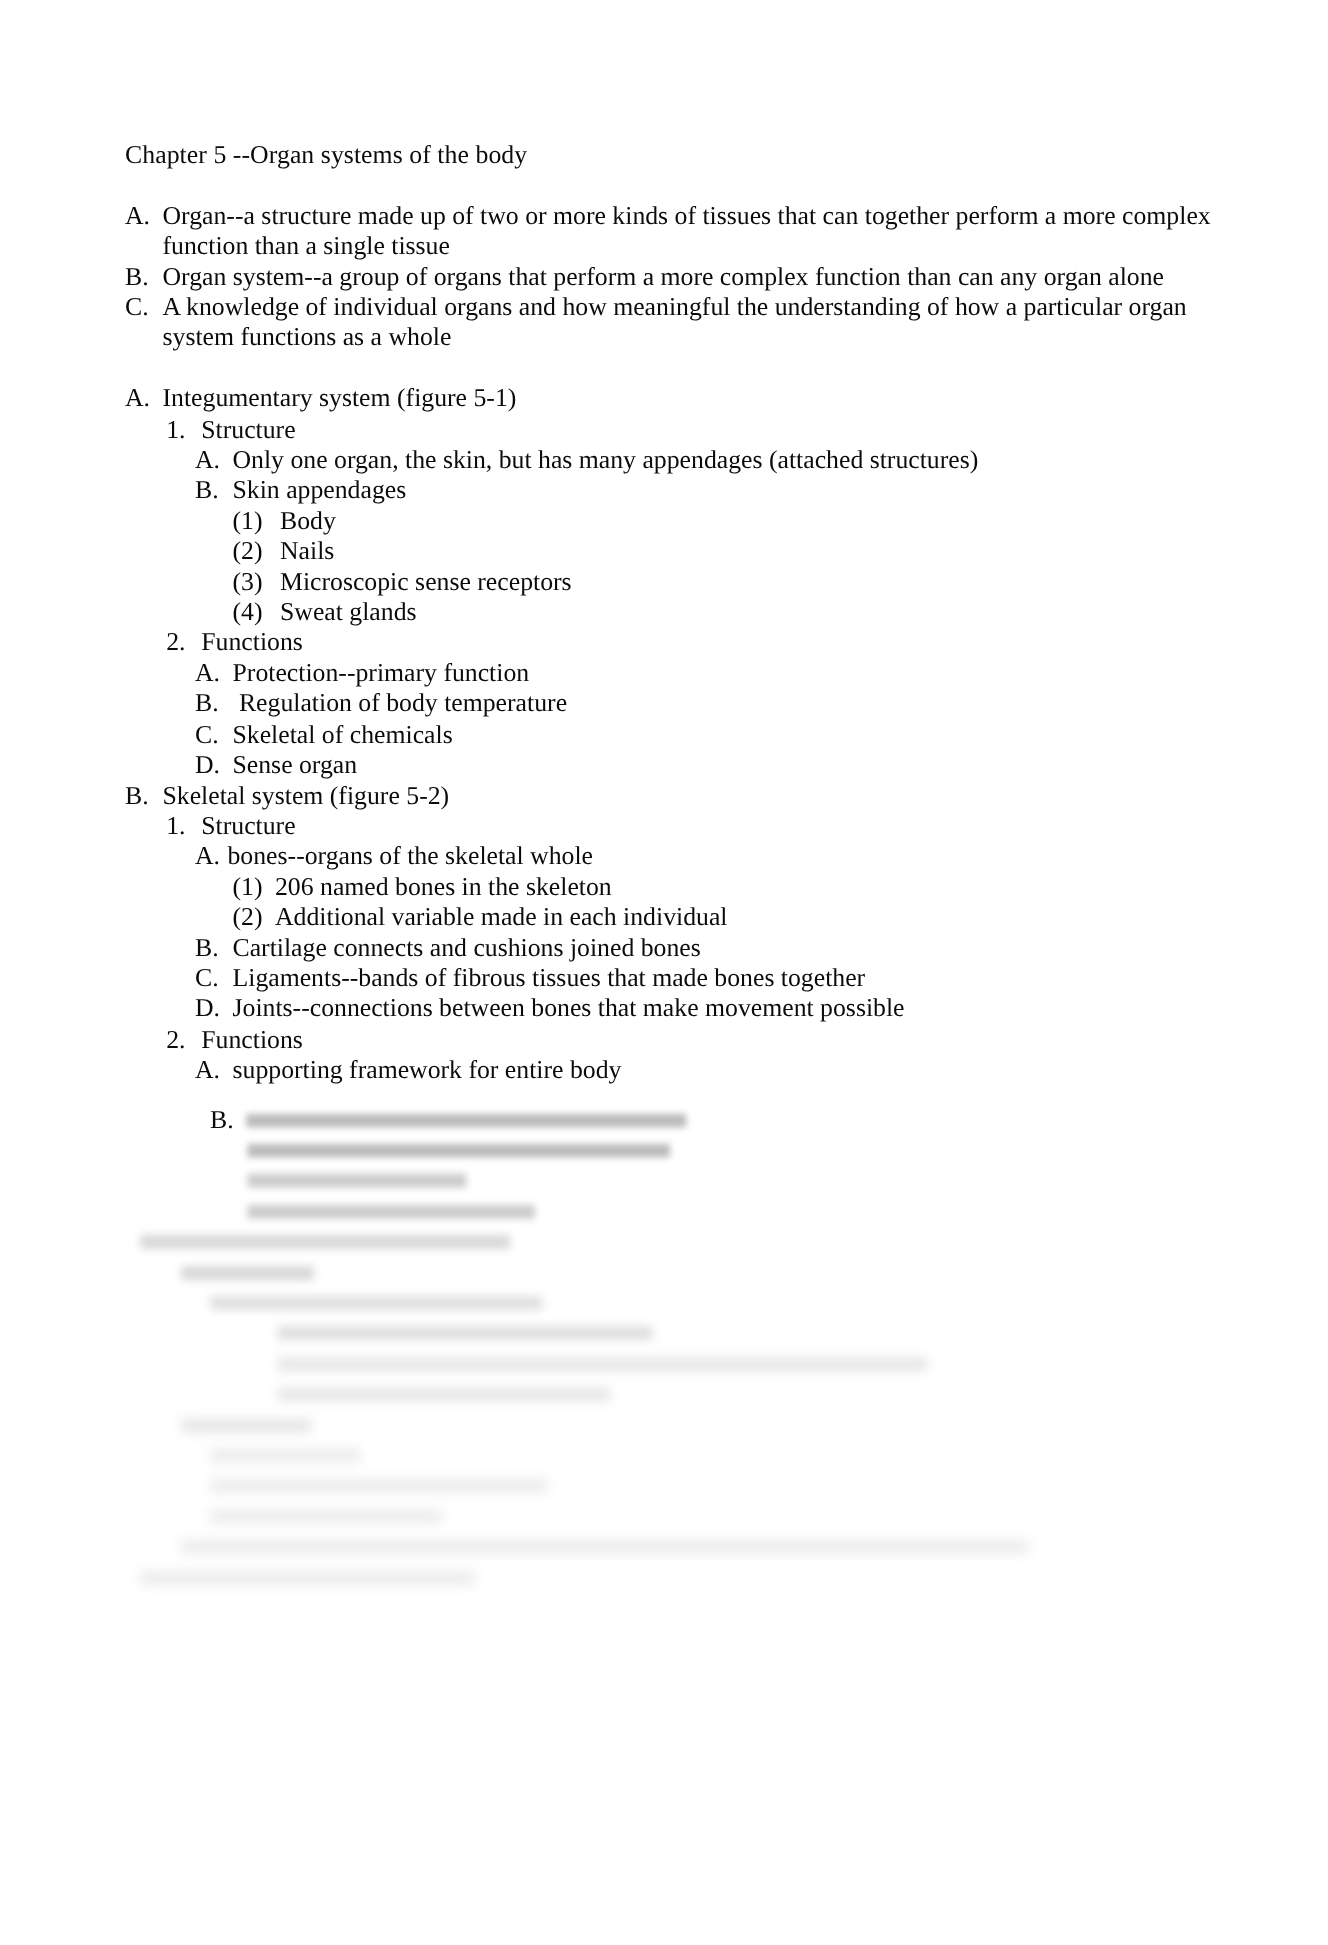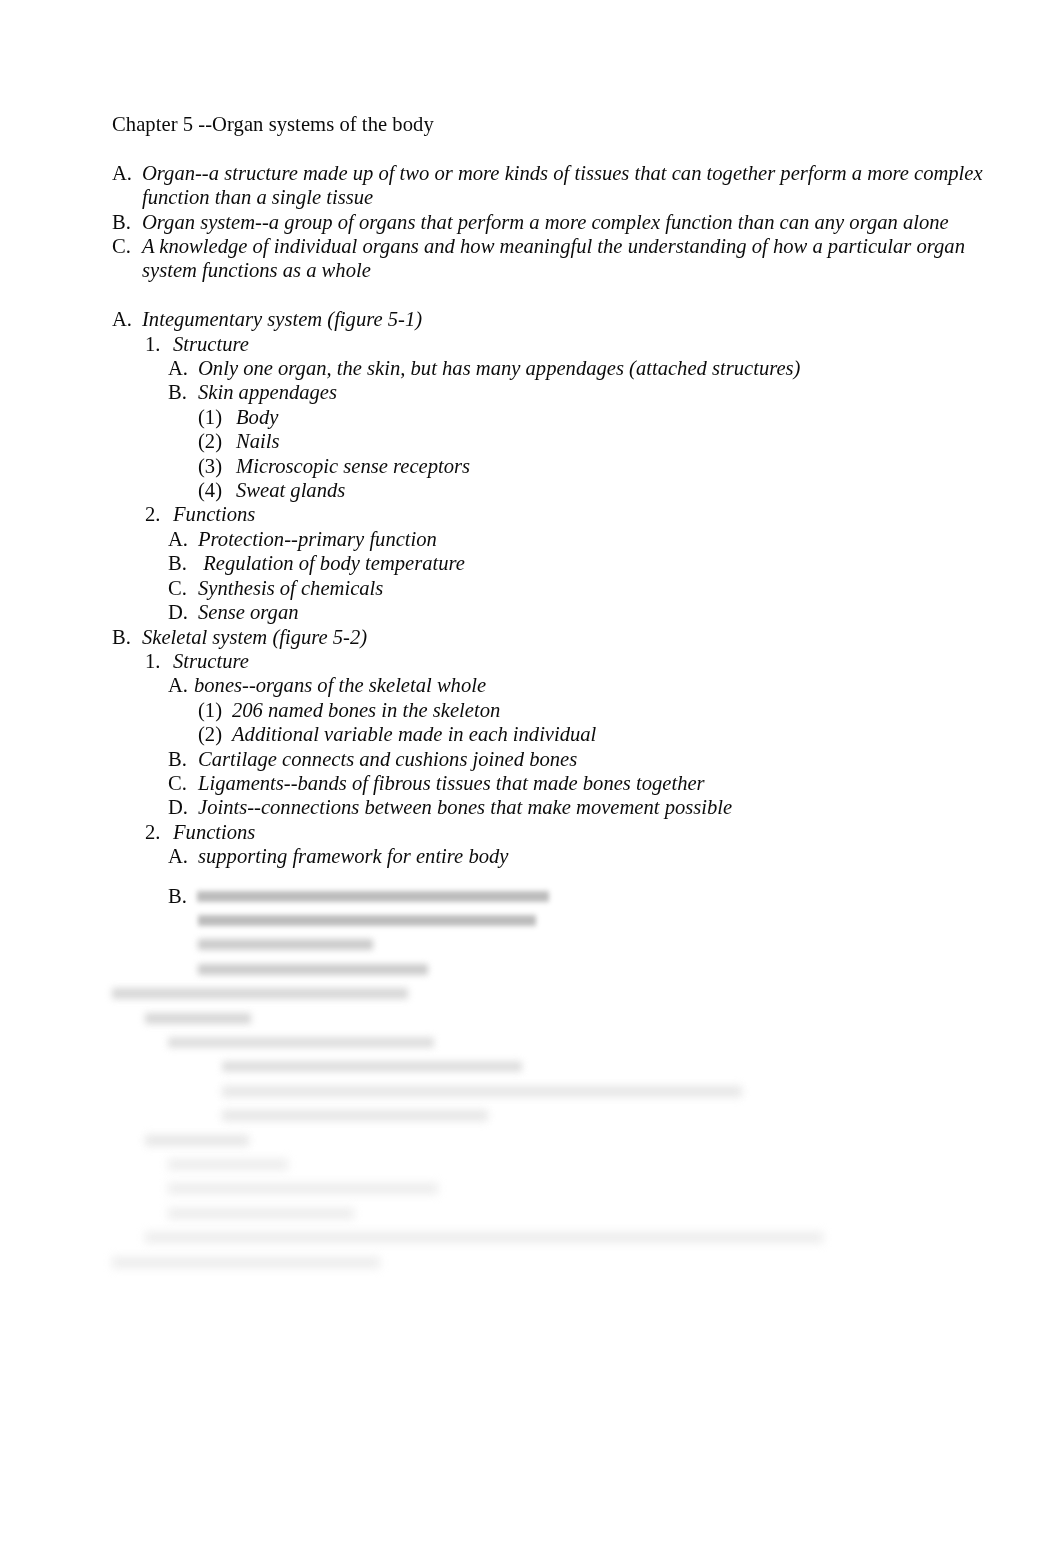--- a/index.html
+++ b/index.html
@@ -22,21 +22,21 @@
     position: absolute;
     left: 0;
     top: 0;
     width: 1062px;
     height: 1556px;
     background: #ffffff;
   }
 
   #doc {
     position: absolute;
-    left: 112px;
+    left: 100px;
     top: 112px;
     width: 880px;
   }
 
   
   .line {
     font-size: 20.6px;
     line-height: 24.4px;
     white-space: pre-wrap;
     letter-spacing: 0.05px;
@@ -53,21 +53,20 @@
     font-size: 20.6px;
     line-height: 24.4px;
   }
   .row > .marker {
     flex: 0 0 auto;
     white-space: pre;
   }
   .row > .body {
     flex: 1 1 auto;
     white-space: pre-wrap;
-    font-style: italic;
   }
   .lvl1 { margin-left: 0px; }
   .lvl2 { margin-left: 33px; }
   .lvl3 { margin-left: 56px; }
   .lvl4 { margin-left: 86px; }
 
   
   .mw-a  { width: 30px; }   
   .mw-a1 { width: 26px; }   
   .mw-n  { width: 28px; }   
@@ -180,21 +179,21 @@
     <div class="row lvl3">
       <span class="marker mw-a">A.</span>
       <span class="body">Protection--primary function</span>
     </div>
     <div class="row lvl3">
       <span class="marker mw-a">B.</span>
       <span class="body"> Regulation of body temperature</span>
     </div>
     <div class="row lvl3">
       <span class="marker mw-a">C.</span>
-      <span class="body">Synthesis of chemicals</span>
+      <span class="body">Skeletal of chemicals</span>
     </div>
     <div class="row lvl3">
       <span class="marker mw-a">D.</span>
       <span class="body">Sense organ</span>
     </div>
 
     <div class="row lvl1">
       <span class="marker mw-a">B.</span>
       <span class="body">Skeletal system (figure 5-2)</span>
     </div>

